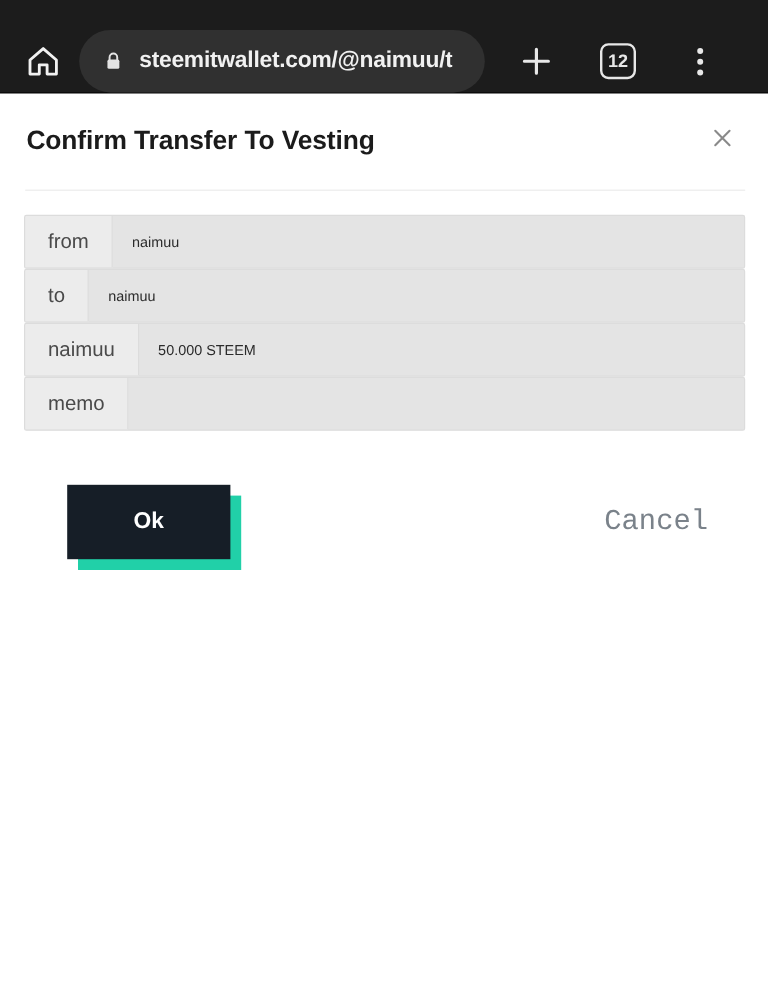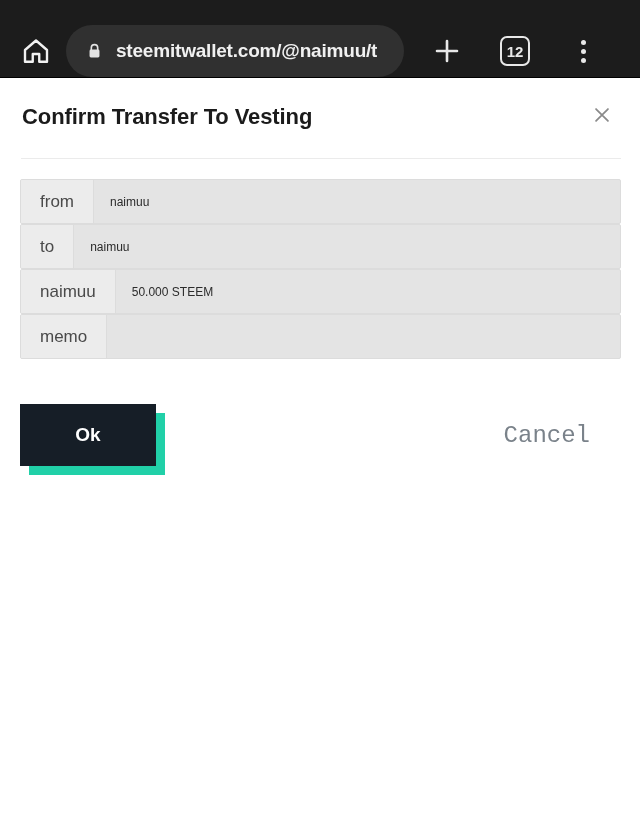--- a/index.html
+++ b/index.html
@@ -196,20 +196,21 @@
     display: flex;
     align-items: center;
     justify-content: space-between;
     height: 70px;
   }
 
   .ok-wrap {
     position: relative;
     width: 136px;
     height: 62px;
+    margin-left: 36px;
   }
 
   .ok-shadow {
     position: absolute;
     left: 9px;
     top: 9px;
     width: 136px;
     height: 62px;
     background: #21d0a8;
   }

